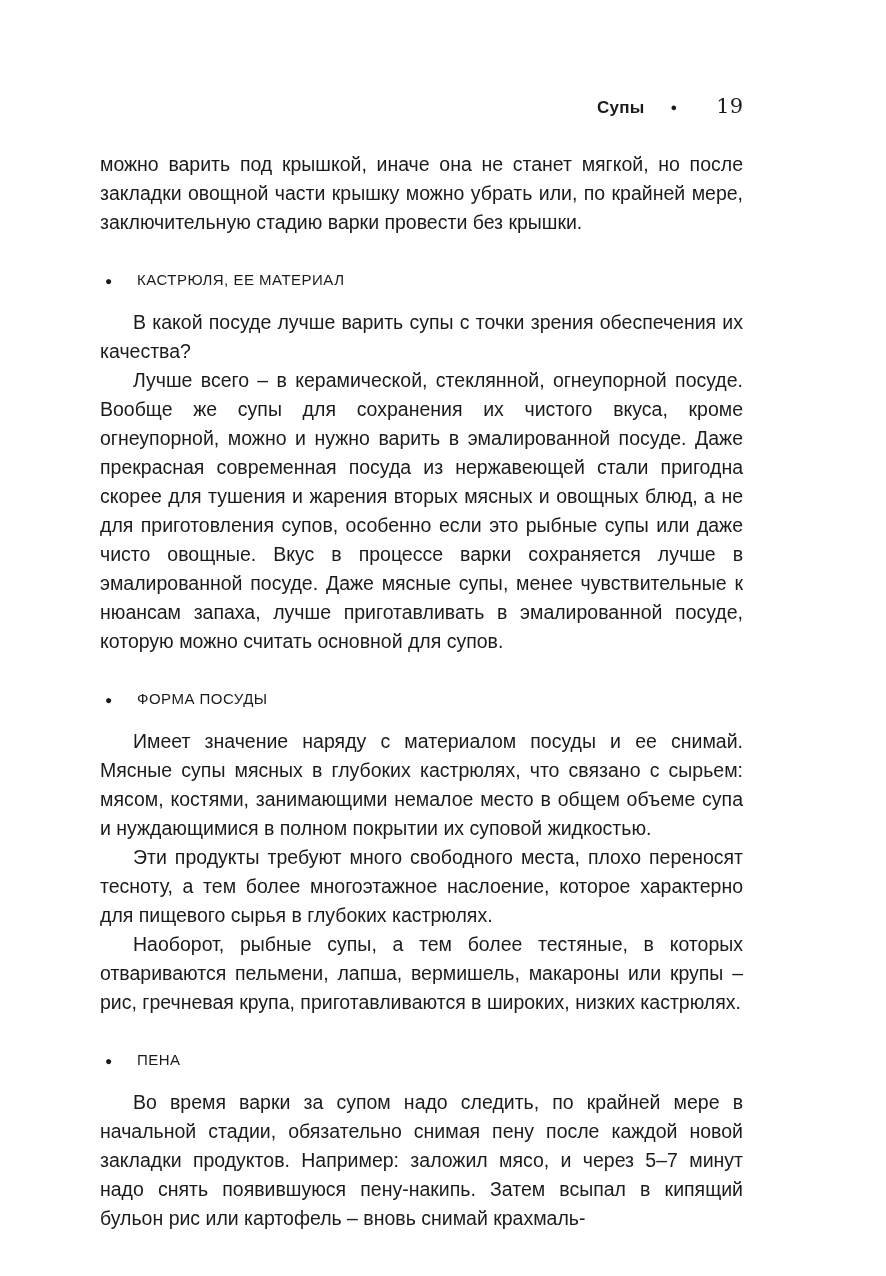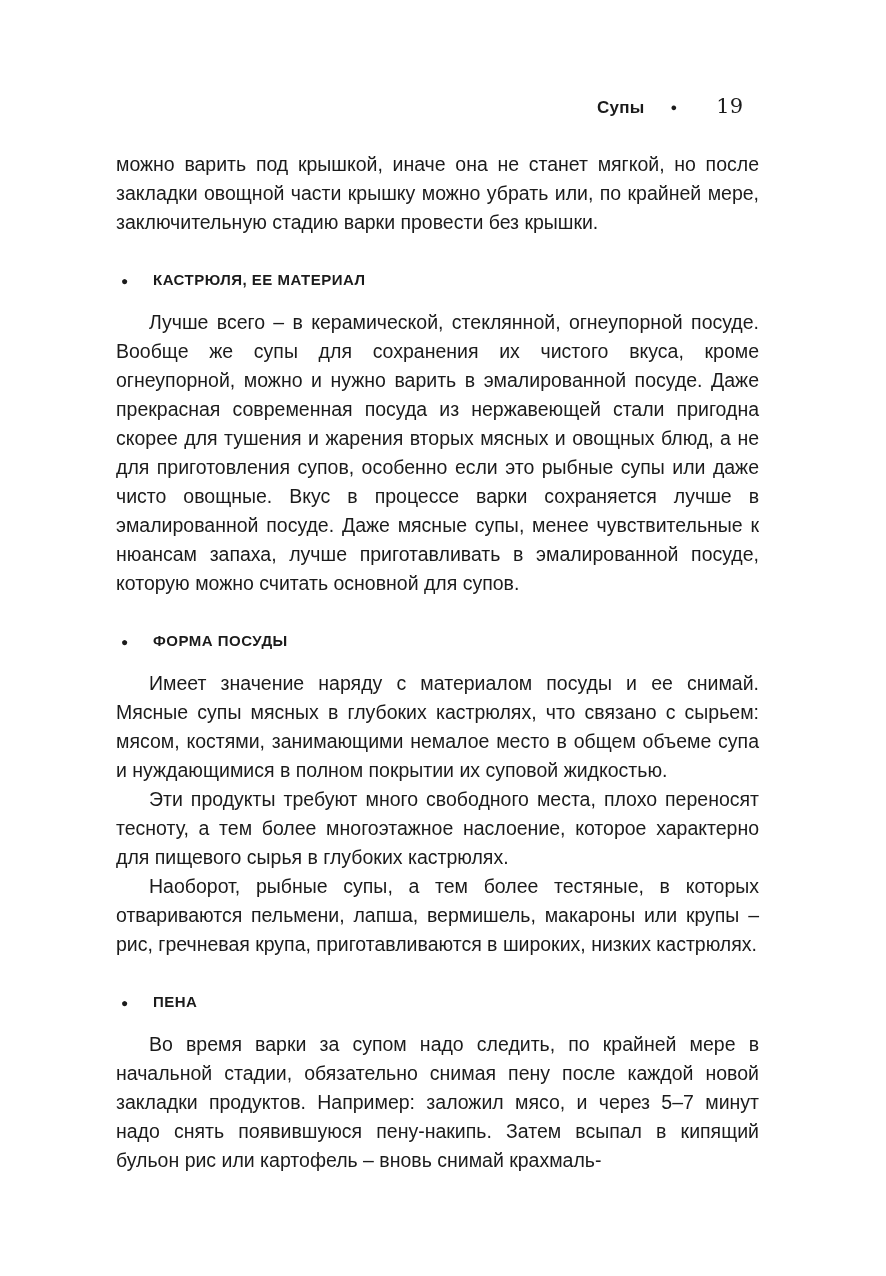--- a/index.html
+++ b/index.html
@@ -39,39 +39,38 @@
     margin-left: 13px;
   }
   .body-text {
     position: absolute;
     top: 150px;
     left: 100px;
     width: 643px;
     font-size: 19.5px;
     line-height: 29px;
     text-align: justify;
-    margin-left: 16px;
   }
   .para { text-indent: 33px; }
   .para.no-indent { text-indent: 0; }
   .section-heading {
     display: flex;
     align-items: baseline;
     margin-top: 28px;
     margin-bottom: 12px;
     text-align: left;
   }
   .section-bullet {
     flex: none;
     width: 37px;
     padding-left: 5px;
     font-size: 12px;
   }
   .heading-text {
-    font-weight: bold;
+    font-weight: normal;
     font-size: 15px;
     letter-spacing: 0.5px;
   }
   .italic { }
 </style>
 </head>
 <body>
 
 <div class="page">
 
@@ -81,20 +80,21 @@
     <span class="rh-page">19</span>
   </div>
 
   <div class="body-text">
     <p class="para no-indent">можно варить под крышкой, иначе она не станет мягкой, но после закладки овощной части крышку можно убрать или, по крайней мере, заключительную стадию варки провести без крышки.</p>
     <div id="sections">
         <div class="section-heading">
           <span class="section-bullet">●</span>
           <span class="heading-text">КАСТРЮЛЯ, ЕЕ МАТЕРИАЛ</span>
         </div>
+        <p class="para"><span>В какой посуде лучше варить супы с точки зрения обеспечения их качества?</span></p>
         <p class="para"><span>Лучше всего – в керамической, стеклянной, огнеупорной посуде. Вообще же супы для сохранения их чистого вкуса, кроме огнеупорной, можно и нужно варить в эмалированной посуде. Даже прекрасная современная посуда из нержавеющей стали пригодна скорее для тушения и жарения вторых мясных и овощных блюд, а не для приготовления супов, особенно если это рыбные супы или даже чисто овощные. Вкус в процессе варки сохраняется лучше в эмалированной посуде. Даже мясные супы, менее чувствительные к нюансам запаха, лучше приготавливать в эмалированной посуде, которую можно считать основной для супов.</span></p>
         <div class="section-heading">
           <span class="section-bullet">●</span>
           <span class="heading-text">ФОРМА ПОСУДЫ</span>
         </div>
         <p class="para"><span>Имеет значение наряду с материалом посуды и ее снимай. </span><span class="italic">Мясные супы</span><span> мясных в </span><span class="italic">глубоких кастрюлях</span><span>, что связано с сырьем: мясом, костями, занимающими немалое место в общем объеме супа и нуждающимися в полном покрытии их суповой жидкостью.</span></p>
         <p class="para"><span>Эти продукты требуют много свободного места, плохо переносят тесноту, а тем более многоэтажное наслоение, которое характерно для пищевого сырья в глубоких кастрюлях.</span></p>
         <p class="para"><span>Наоборот, </span><span class="italic">рыбные супы</span><span>, а тем более тестяные, в которых отвариваются пельмени, лапша, вермишель, макароны или крупы – рис, гречневая крупа, приготавливаются в широких, </span><span class="italic">низких кастрюлях.</span></p>
         <div class="section-heading">
           <span class="section-bullet">●</span>

